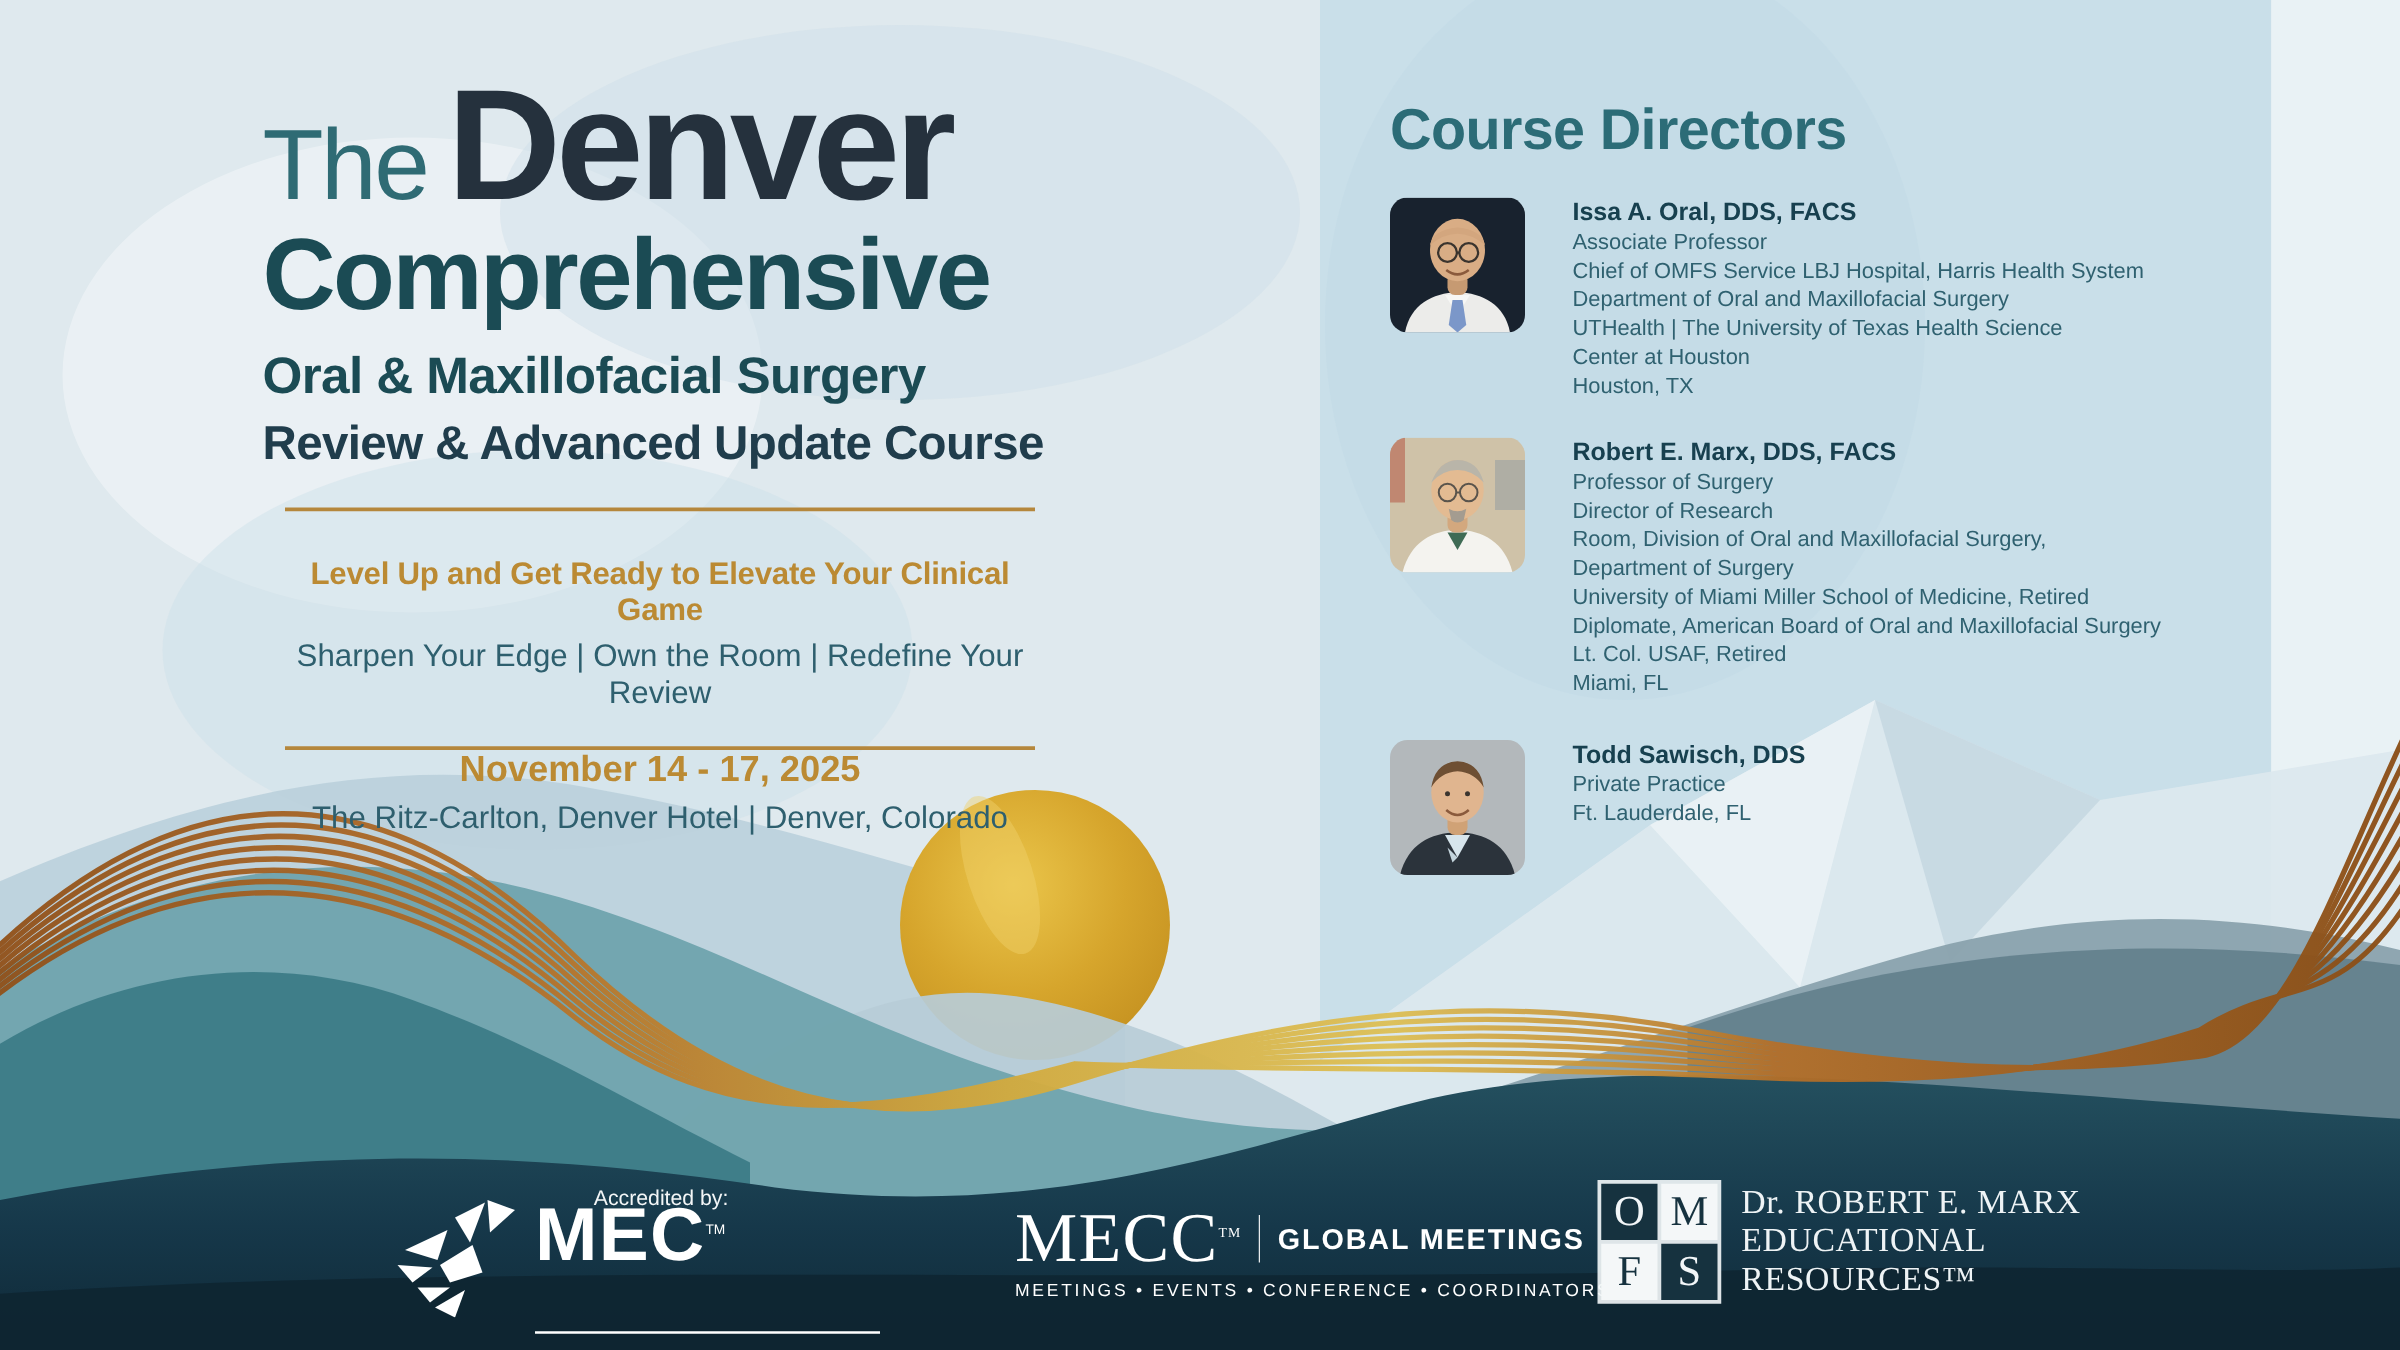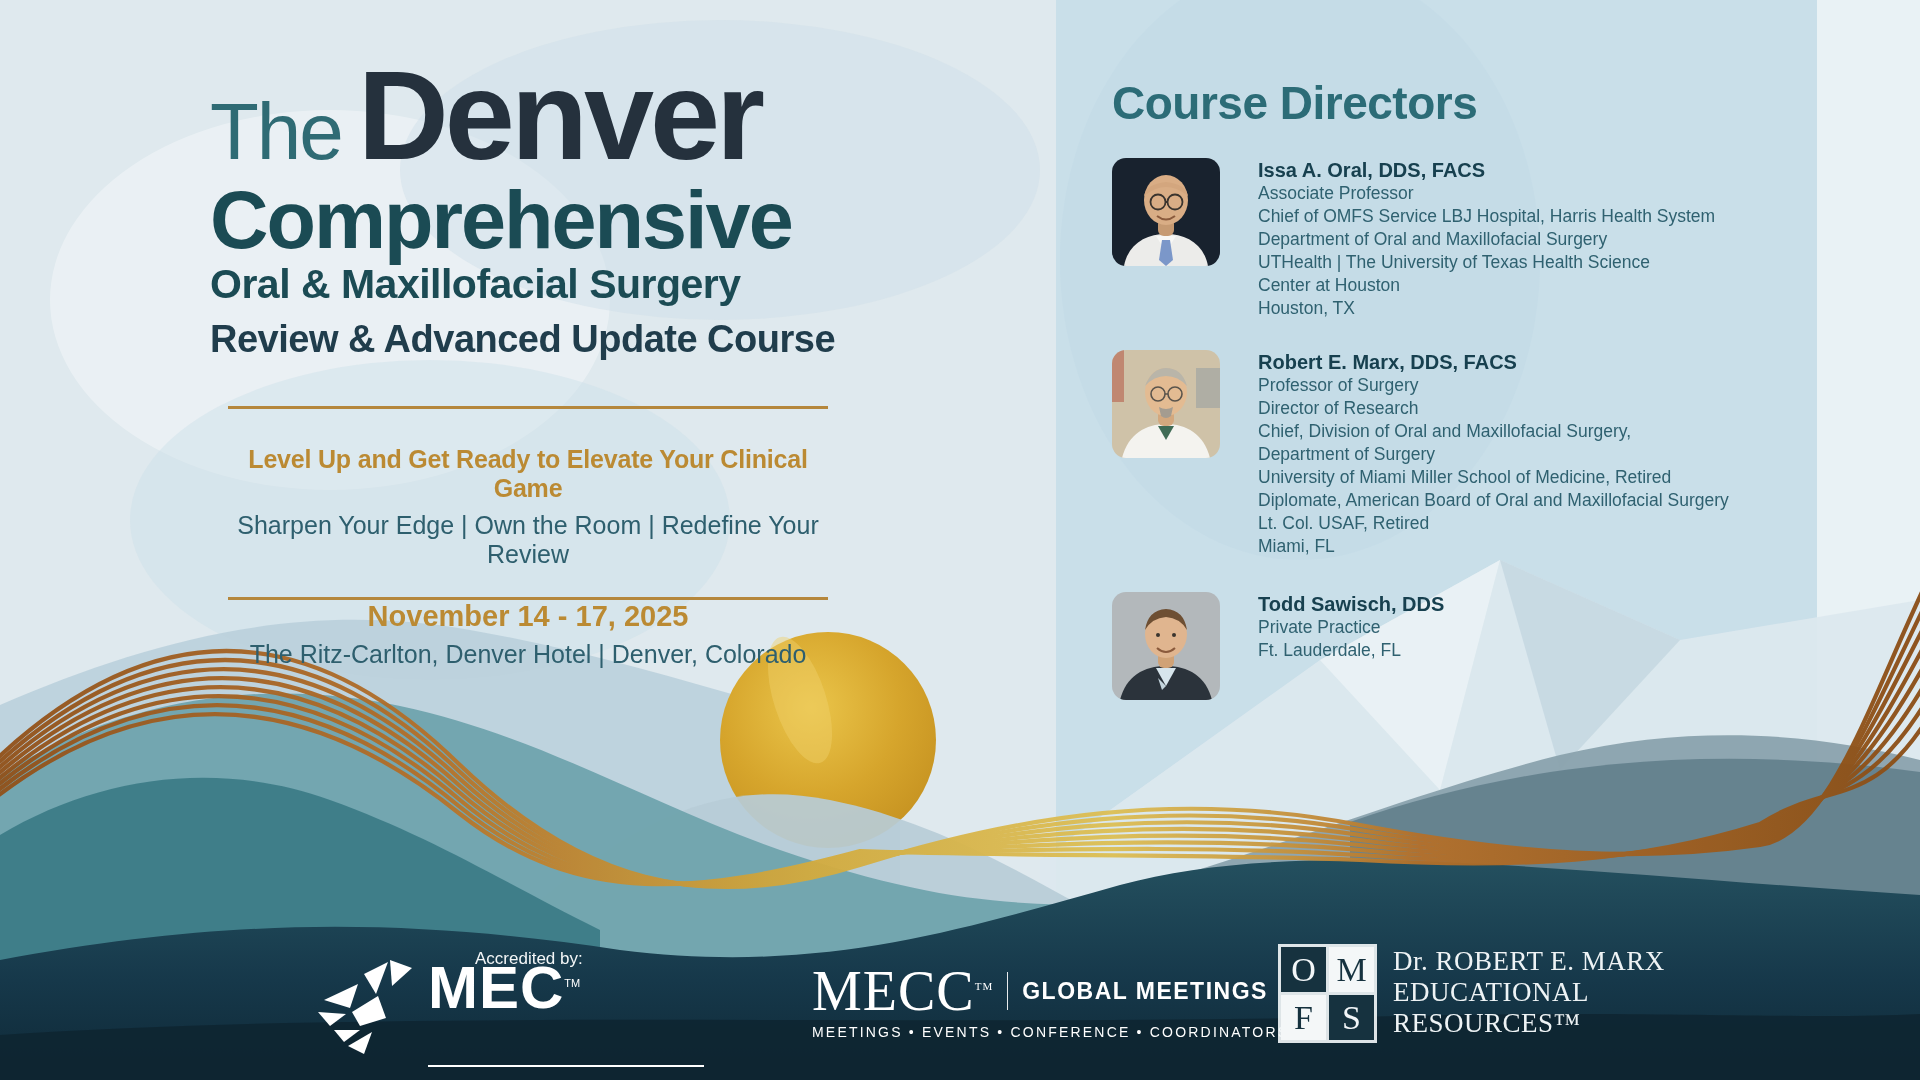--- a/index.html
+++ b/index.html
@@ -8,21 +8,21 @@
     font-family:"Liberation Sans",sans-serif;background:#dfe9ee;
   }
   .bg{position:absolute;inset:0;z-index:0;}
 
   
   .left-col{position:absolute;left:210px;top:58px;width:640px;z-index:3;}
   .t-row{display:flex;align-items:baseline;gap:16px;}
   .t-the{font-size:80px;font-weight:400;color:#2f6b74;letter-spacing:-2px;}
   .t-denver{font-size:126px;font-weight:700;color:#25313d;letter-spacing:-4px;line-height:.92;}
   .t-comp{font-size:81px;font-weight:700;color:#1b4b54;letter-spacing:-2px;line-height:1;margin-top:2px;}
-  .t-line3{font-size:41px;font-weight:700;color:#1b4b54;letter-spacing:-.5px;}
+  .t-line3{font-size:41px;font-weight:700;color:#1b4b54;letter-spacing:-.5px;margin-top:16px;}
   .t-line4{font-size:38px;font-weight:700;color:#203d4c;letter-spacing:-.5px;margin-top:10px;}
 
   .mid-block{position:absolute;left:228px;top:406px;width:600px;text-align:center;z-index:3;}
   .rule{height:3px;background:#b5873c;border:none;margin:0;}
   .tag1{margin-top:36px;font-size:25px;font-weight:700;color:#bb8a33;letter-spacing:-.2px;}
   .tag2{margin-top:8px;font-size:25px;color:#2e5f6e;}
   .rule2{margin-top:28px;}
   .date{font-size:29px;font-weight:700;color:#bb8a33;}
   .venue{margin-top:7px;font-size:25px;color:#2e5f6e;}
 
@@ -196,21 +196,21 @@
           <circle cx="46" cy="44" r="7" fill="none" stroke="#5a544c" stroke-width="1.6"></circle>
           <circle cx="63" cy="44" r="7" fill="none" stroke="#5a544c" stroke-width="1.6"></circle>
           <path d="M53 44 L56 44" stroke="#5a544c" stroke-width="1.6"></path>
           <path d="M47 57 Q54 61 61 57 L59 66 Q54 70 49 66 Z" fill="#a49c90"></path>
         </svg>
       </div>
       <div class="bio">
         <div class="dir-name">Robert E. Marx, DDS, FACS</div>
         <div class="dir-line">Professor of Surgery</div>
         <div class="dir-line">Director of Research</div>
-        <div class="dir-line">Chief, Division of Oral and Maxillofacial Surgery,</div>
+        <div class="dir-line">Room, Division of Oral and Maxillofacial Surgery,</div>
         <div class="dir-line">Department of Surgery</div>
         <div class="dir-line">University of Miami Miller School of Medicine, Retired</div>
         <div class="dir-line">Diplomate, American Board of Oral and Maxillofacial Surgery</div>
         <div class="dir-line">Lt. Col. USAF, Retired</div>
         <div class="dir-line">Miami, FL</div>
       </div>
     </div>
 
     <div class="entry e3">
       <div class="photo">

